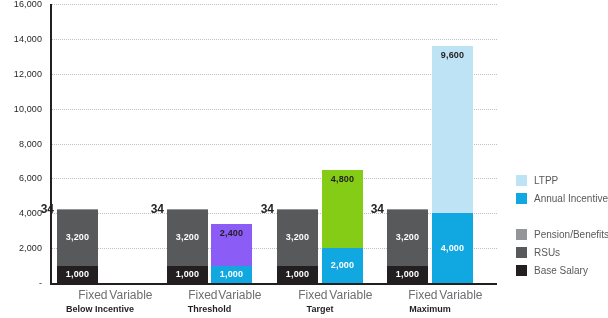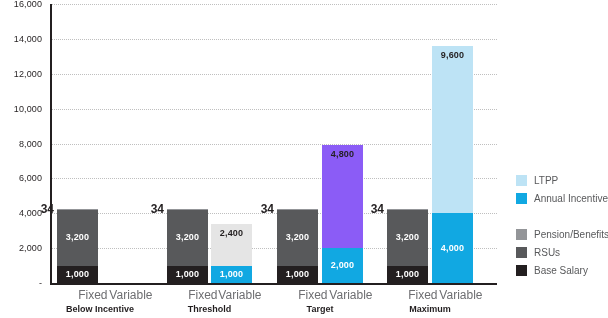--- a/index.html
+++ b/index.html
@@ -167,42 +167,42 @@
       </div>
       <div class="seg" style="height: 0.592875px; background: rgb(147, 149, 152);">
         <div class="ext-label" style="left: 0px; top: 0px;">34</div>
       </div>
     </div>
     <div class="x-sub-label" style="left: 187.5px;">Fixed</div>
     <div class="bar" style="left: 211px; bottom: 35px;">
       <div class="seg" style="height: 17.4375px; background: rgb(17, 168, 226);">
         <span class="seg-label light">1,000</span>
       </div>
-      <div class="seg top-label" style="height: 41.85px; background: #e5e5e5;">
+      <div class="seg top-label" style="height: 41.85px; background: #8b5cf6;">
         <span class="seg-label dark">2,400</span>
       </div>
     </div>
     <div class="x-sub-label" style="left: 231.5px;">Variable</div>
     <div class="bar" style="left: 277px; bottom: 35px;">
       <div class="seg" style="height: 17.4375px; background: rgb(35, 31, 32);">
         <span class="seg-label light">1,000</span>
       </div>
       <div class="seg" style="height: 55.8px; background: rgb(88, 89, 91);">
         <span class="seg-label light">3,200</span>
       </div>
       <div class="seg" style="height: 0.592875px; background: rgb(147, 149, 152);">
         <div class="ext-label" style="left: 0px; top: 0px;">34</div>
       </div>
     </div>
     <div class="x-sub-label" style="left: 297.5px;">Fixed</div>
     <div class="bar" style="left: 322px; bottom: 35px;">
       <div class="seg" style="height: 34.875px; background: rgb(17, 168, 226);">
         <span class="seg-label light">2,000</span>
       </div>
-      <div class="seg top-label" style="height: 103px; background: #8b5cf6;">
+      <div class="seg top-label" style="height: 78px; background: #84cc16;">
         <span class="seg-label dark">4,800</span>
       </div>
     </div>
     <div class="x-sub-label" style="left: 342.5px;">Variable</div>
     <div class="bar" style="left: 387px; bottom: 35px;">
       <div class="seg" style="height: 17.4375px; background: rgb(35, 31, 32);">
         <span class="seg-label light">1,000</span>
       </div>
       <div class="seg" style="height: 55.8px; background: rgb(88, 89, 91);">
         <span class="seg-label light">3,200</span>

